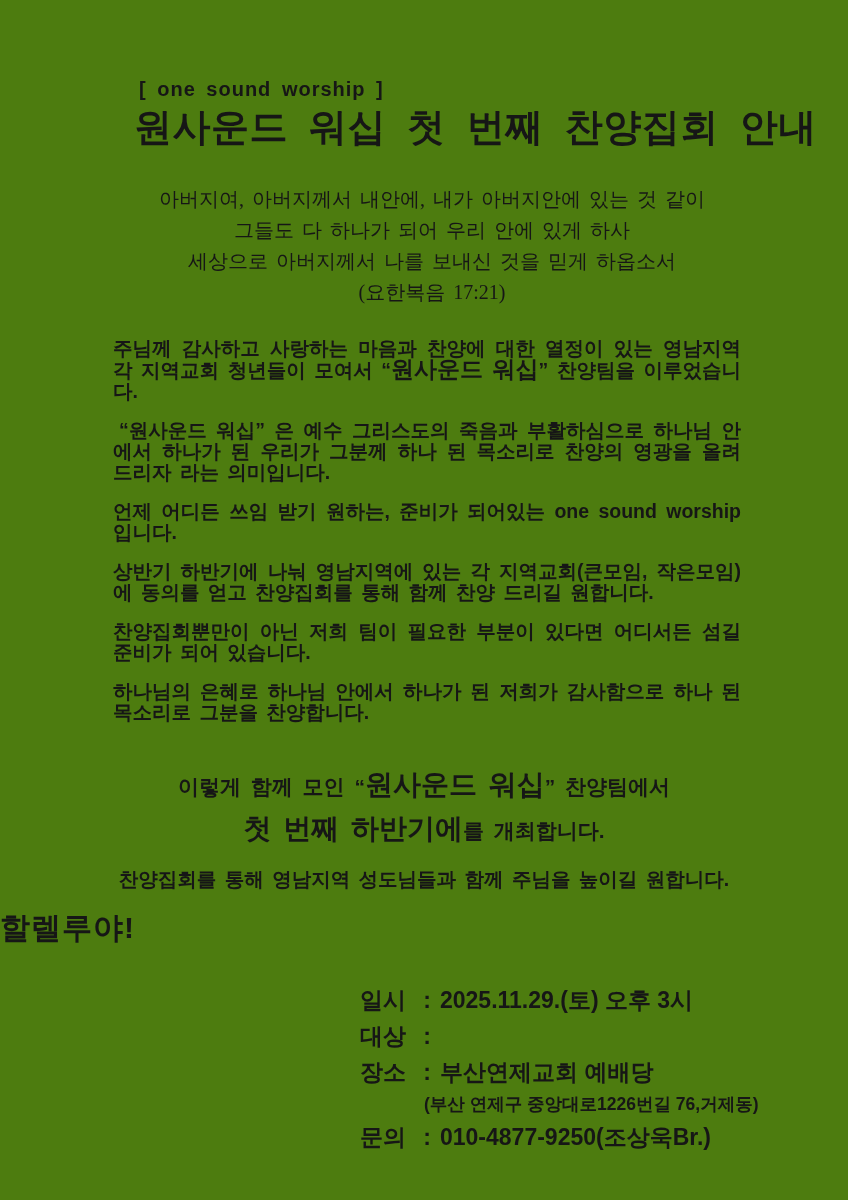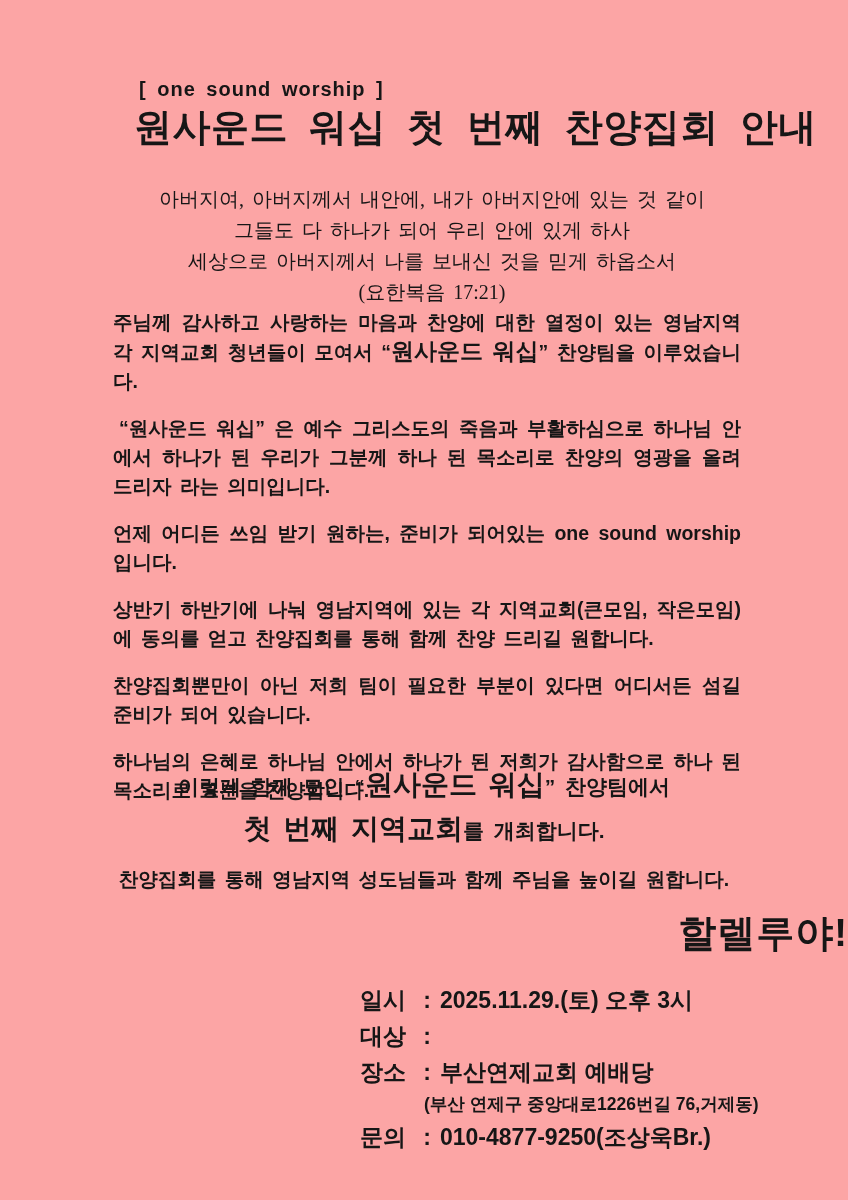--- a/index.html
+++ b/index.html
@@ -4,21 +4,21 @@
 <style>
   html, body {
     margin: 0;
     padding: 0;
     background: #ffffff;
   }
   .page {
     position: relative;
     width: 848px;
     height: 1200px;
-    background: #fca5a5;
+    background: #4d7c0f;
     color: #161616;
     font-family: "Liberation Sans", sans-serif;
     overflow: hidden;
   }
 
   
   .subtitle {
     position: absolute;
     left: 139px;
     top: 78px;
@@ -52,23 +52,23 @@
     font-weight: 500;
     word-spacing: 3px;
     padding-left: 16px;
   }
 
   
   .bodytext {
     position: absolute;
     left: 113px;
     width: 628px;
-    top: 308px;
+    top: 338px;
     font-size: 19.5px;
-    line-height: 29px;
+    line-height: 21px;
     font-weight: 700;
     text-align: justify;
     word-spacing: 3px;
   }
   .bodytext p {
     margin: 0 0 18px 0;
   }
   .bodytext p.indent {
     text-indent: 6px;
     margin-top: 12px;
@@ -106,25 +106,24 @@
     font-size: 19.5px;
     font-weight: 700;
     word-spacing: 3px;
   }
 
   .hallelujah {
     position: absolute;
     left: 0;
     right: 0;
     top: 908px;
-    text-align: right;
-    font-size: 38px;
+    text-align: left;
+    font-size: 30px;
     font-weight: 900;
     letter-spacing: 1px;
-    padding-left: 36px;
   }
 
   
   .details {
     position: absolute;
     left: 360px;
     top: 982px;
     font-size: 23px;
     font-weight: 800;
   }
@@ -168,21 +167,21 @@
     <p><span>주님께 감사하고 사랑하는 마음과 찬양에 대한 열정이 있는 영남지역 각 지역교회 청년들이 모여서 “</span><span class="team-bold">원사운드 워십</span><span>” 찬양팀을 이루었습니다.</span></p>
     <p class="indent">“원사운드 워십” 은 예수 그리스도의 죽음과 부활하심으로 하나님 안에서 하나가 된 우리가 그분께 하나 된 목소리로 찬양의 영광을 올려드리자 라는 의미입니다.</p>
     <p>언제 어디든 쓰임 받기 원하는, 준비가 되어있는 one sound worship 입니다.</p>
     <p>상반기 하반기에 나눠 영남지역에 있는 각 지역교회(큰모임, 작은모임)에 동의를 얻고 찬양집회를 통해 함께 찬양 드리길 원합니다.</p>
     <p>찬양집회뿐만이 아닌 저희 팀이 필요한 부분이 있다면 어디서든 섬길 준비가 되어 있습니다.</p>
     <p>하나님의 은혜로 하나님 안에서 하나가 된 저희가 감사함으로 하나 된 목소리로 그분을 찬양합니다.</p>
   </div>
 
   <div class="announce">
     <div class="line"><span>이렇게 함께 모인 “</span><span class="big">원사운드 워십</span><span>” 찬양팀에서</span></div>
-    <div class="line"><span class="big">첫 번째 지역교회</span><span>를 개최합니다.</span></div>
+    <div class="line"><span class="big">첫 번째 하반기에</span><span>를 개최합니다.</span></div>
   </div>
 
   <div class="invite">찬양집회를 통해 영남지역 성도님들과 함께 주님을 높이길 원합니다.</div>
 
   <div class="hallelujah">할렐루야!</div>
 
   <div class="details">
     <div class="row">
       <span class="lab">일시</span>
         <span class="sep">:</span>

